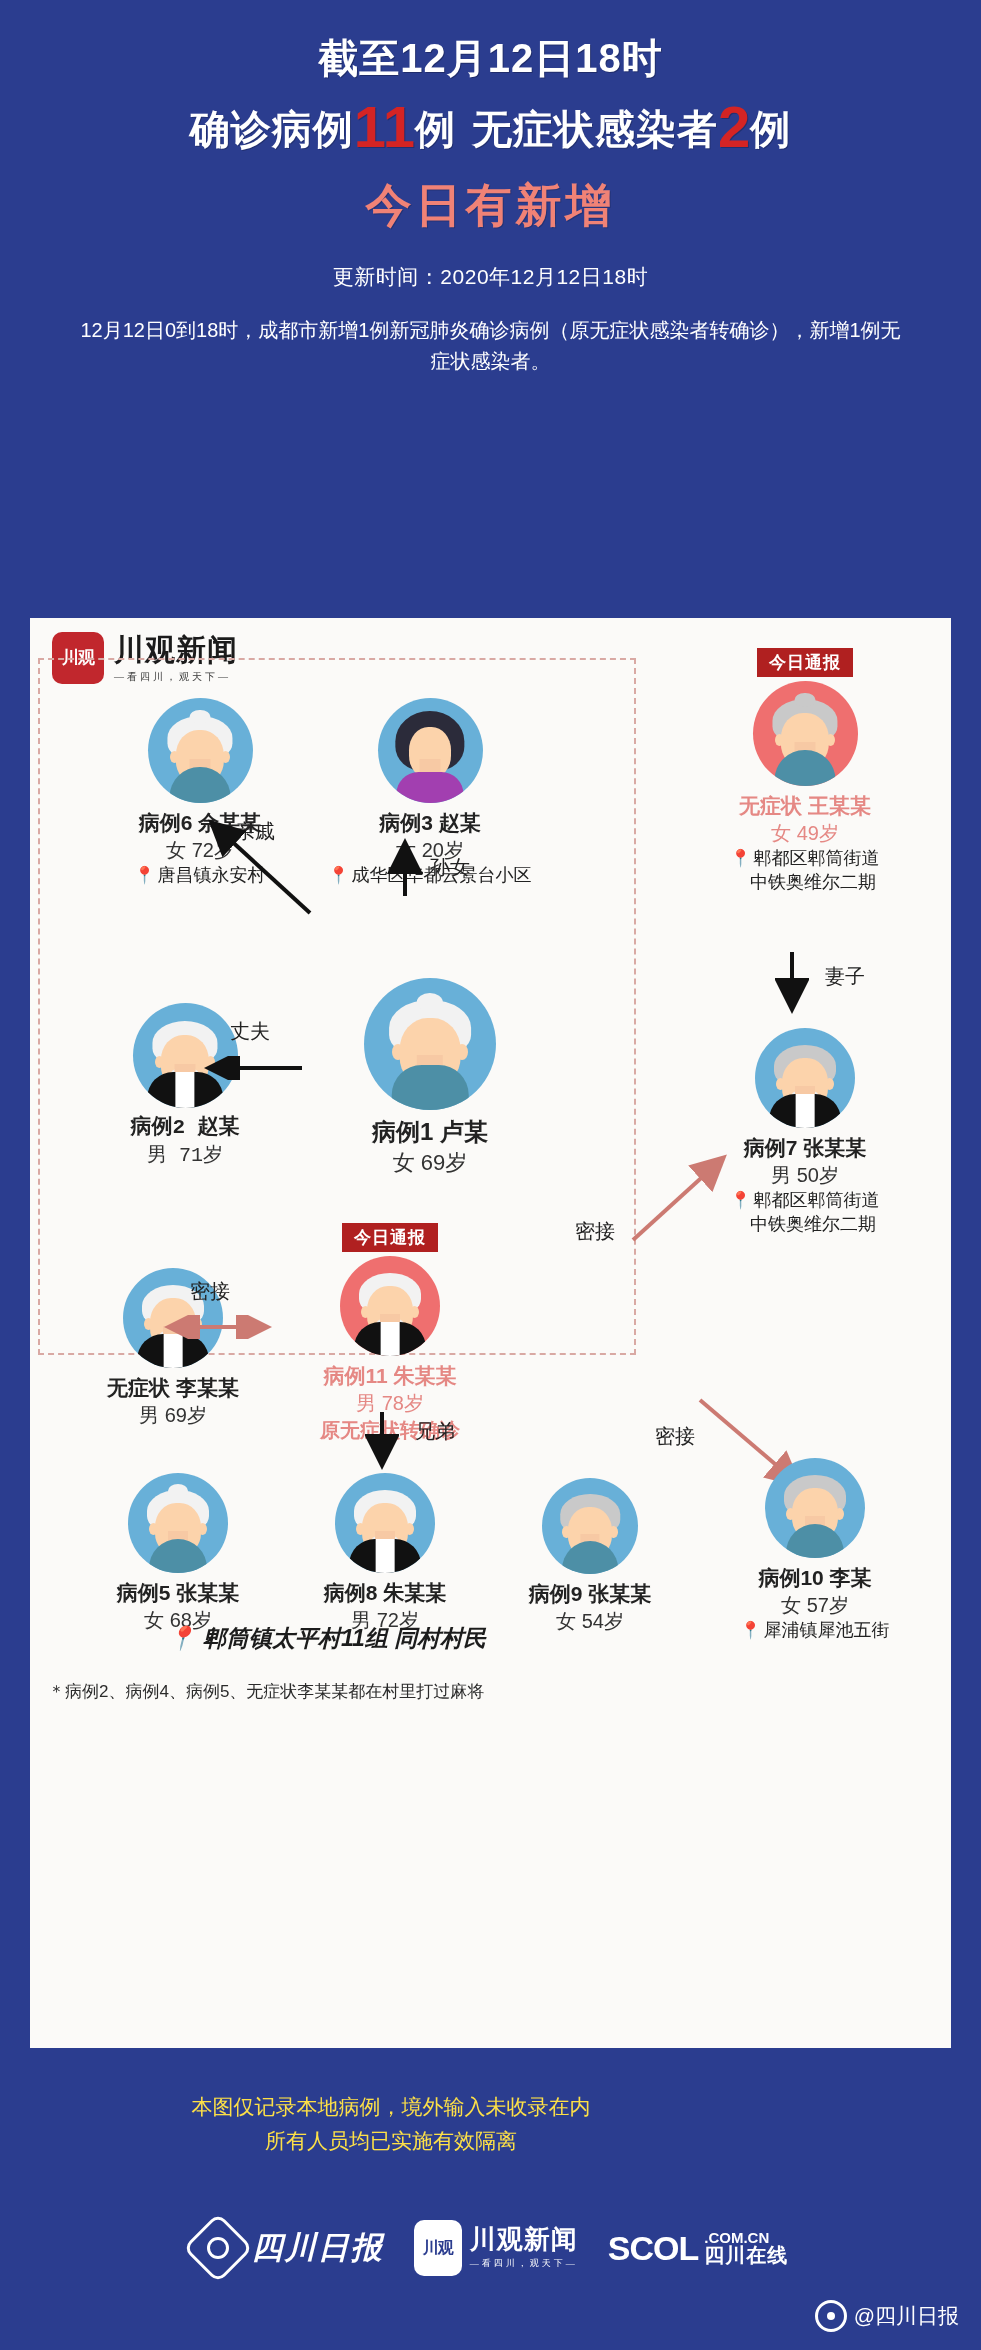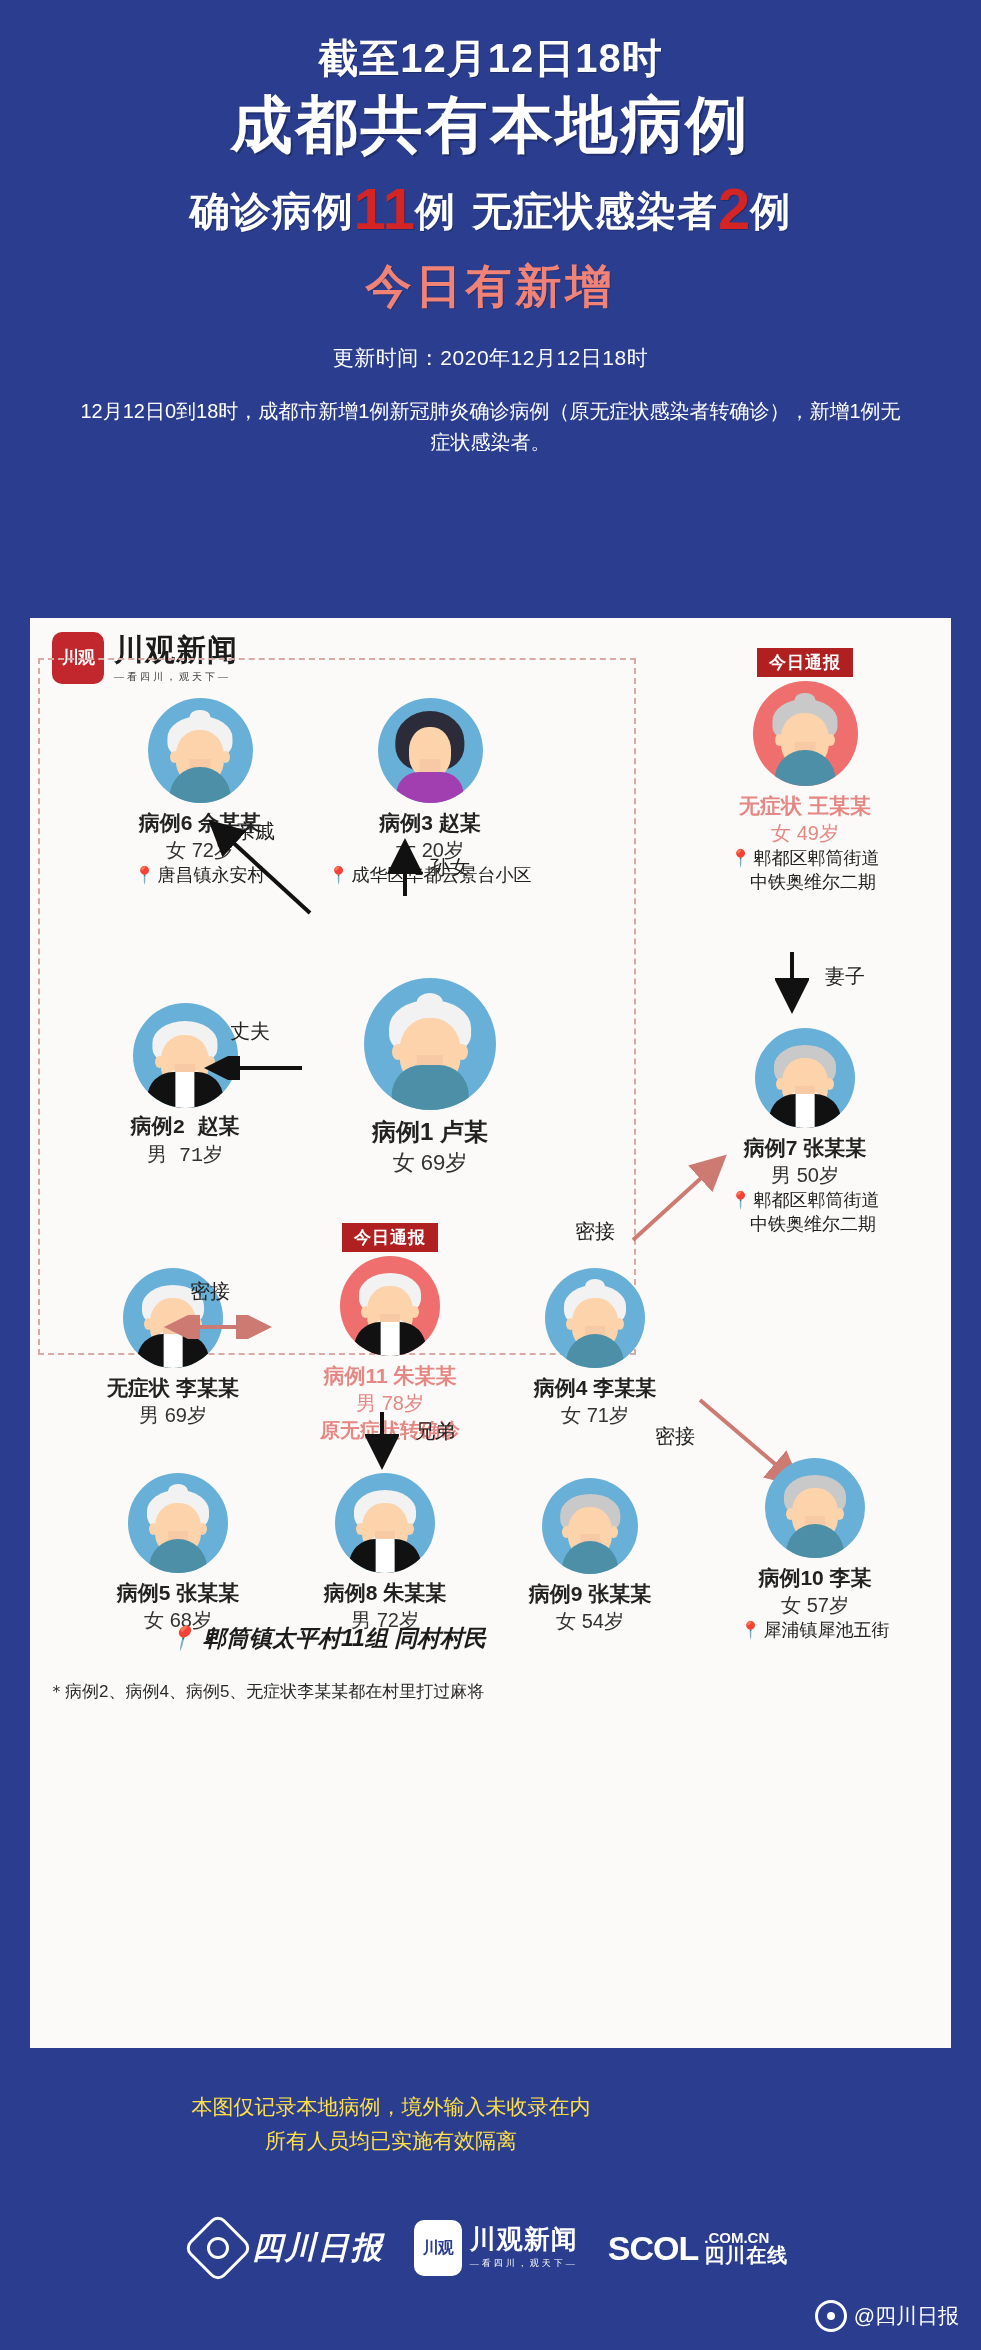--- a/index.html
+++ b/index.html
@@ -181,21 +181,20 @@
   }
   .weibo-eye:after{content:"";width:8px;height:8px;background:#fff;border-radius:50%;}
 </style>
 </head>
 <body>
 
 <div class="page">
 
   <div class="header">
     <div class="h-line1">截至12月12日18时</div>
-    <div class="h-line2">成都共有本地病例</div>
     <div class="h-line3">
       <span>确诊病例</span><span class="num">11</span><span>例</span><span class="h-gap"></span><span>无症状感染者</span><span class="num">2</span><span>例</span>
     </div>
     <div class="h-line4">今日有新增</div>
     <div class="h-update">更新时间：2020年12月12日18时</div>
     <div class="h-desc">12月12日0到18时，成都市新增1例新冠肺炎确诊病例（原无症状感染者转确诊），新增1例无症状感染者。</div>
   </div>
 
   <div class="card">
 
@@ -383,33 +382,20 @@
         <marker id="ab2a" markerWidth="9" markerHeight="9" refX="7" refY="4.5" orient="auto">
             <path d="M0,0 L9,4.5 L0,9 z" fill="#cc7a72"></path>
           </marker>
         <marker id="ab2b" markerWidth="9" markerHeight="9" refX="7" refY="4.5" orient="auto-start-reverse">
             <path d="M0,0 L9,4.5 L0,9 z" fill="#cc7a72"></path>
           </marker>
       </defs>
       <line x1="14" y1="12" x2="106" y2="12" stroke="#cc7a72" stroke-width="4" marker-end="url(#ab2a)" marker-start="url(#ab2b)"></line>
     </svg>
 
-    <div class="node" style="left:455px;top:650px;width:220px;">
-      <div class="avatar" style="width:100px;height:100px;">
-        <div class="av-hair"></div>
-          <div class="av-bun"></div>
-        <div class="av-ear l"></div>
-          <div class="av-ear r"></div>
-        <div class="av-face"></div>
-          <div class="av-neck"></div>
-          <div class="av-body"></div>
-      </div>
-      <div class="nm">病例4 李某某</div>
-      <div class="ag">女 71岁</div>
-    </div>
 
     <div class="rel" style="left:625px;top:805px;">密接</div>
     <svg class="arrow" style="left:660px;top:770px;" width="130" height="110" viewBox="0 0 130 110">
       <defs>
           <marker id="ar3" markerWidth="9" markerHeight="9" refX="7" refY="4.5" orient="auto">
             <path d="M0,0 L9,4.5 L0,9 z" fill="#cc7a72"></path>
           </marker>
         </defs>
       <line x1="10" y1="12" x2="106" y2="94" stroke="#cc7a72" stroke-width="4" marker-end="url(#ar3)"></line>
     </svg>

